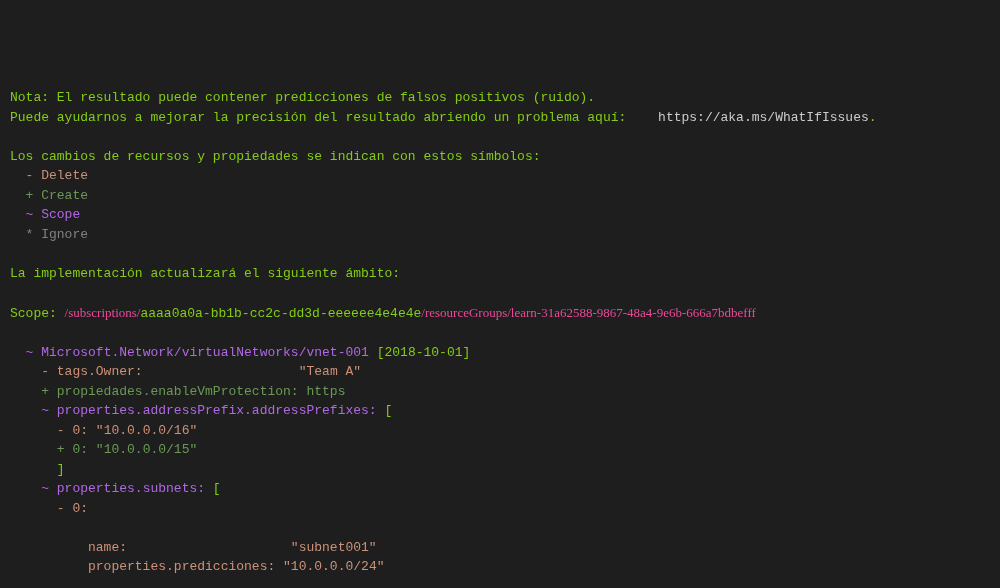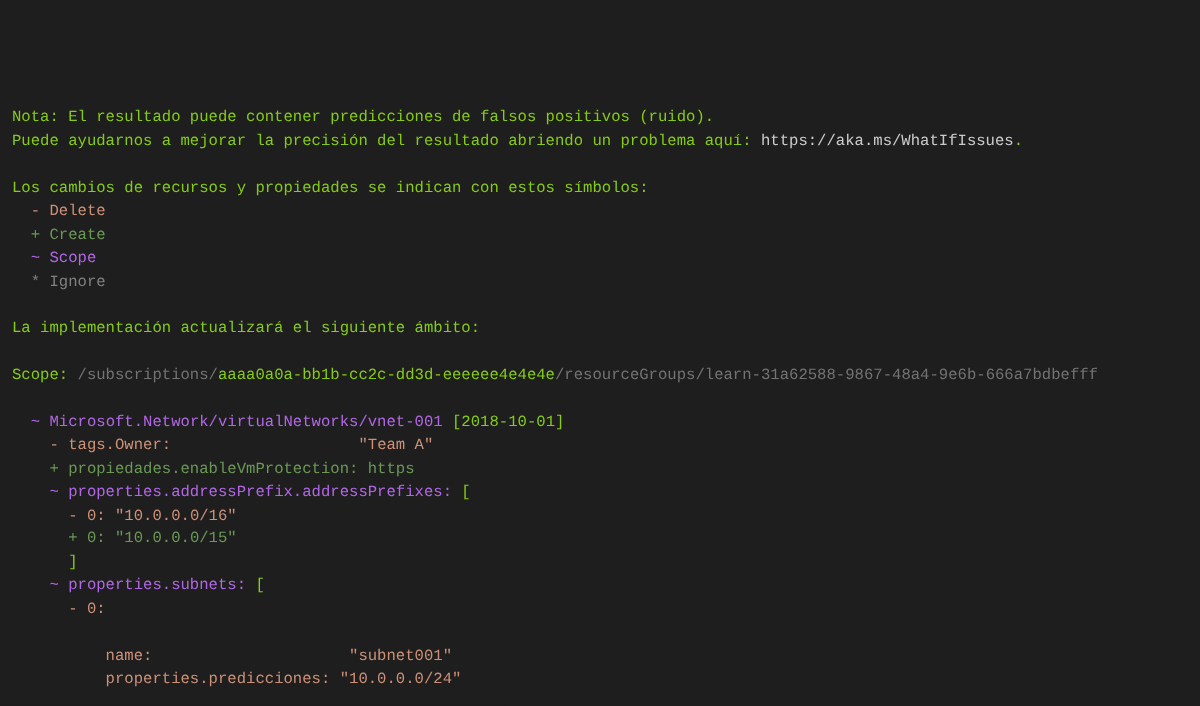--- a/index.html
+++ b/index.html
@@ -19,22 +19,22 @@
       white-space: pre;
     }
     .terminal {
       white-space: pre;
     }
     .white { color: #84cc16; }
     .gray { color: #808080; }
     .orange { color: #ce9178; }
     .green { color: #6a9955; }
     .purple { color: #b267e6; }
-    .cyan { color: #737373; }
-    .url { color: #cccccc; }
+    .cyan { color: #ec4899; font-family: Liberation Serif, serif; }
+    .url { color: #cccccc; margin-left: 24px; }
   </style>
 </head>
 <body>
 
 
 
 <div class="terminal"><span class="white">Nota: El resultado puede contener predicciones de falsos positivos (ruido).</span>
 <span class="white">Puede ayudarnos a mejorar la precisión del resultado abriendo un problema aquí: </span><span class="url">https://aka.ms/WhatIfIssues</span><span class="white">.</span>
 
 <span class="white">Los cambios de recursos y propiedades se indican con estos símbolos:</span>

